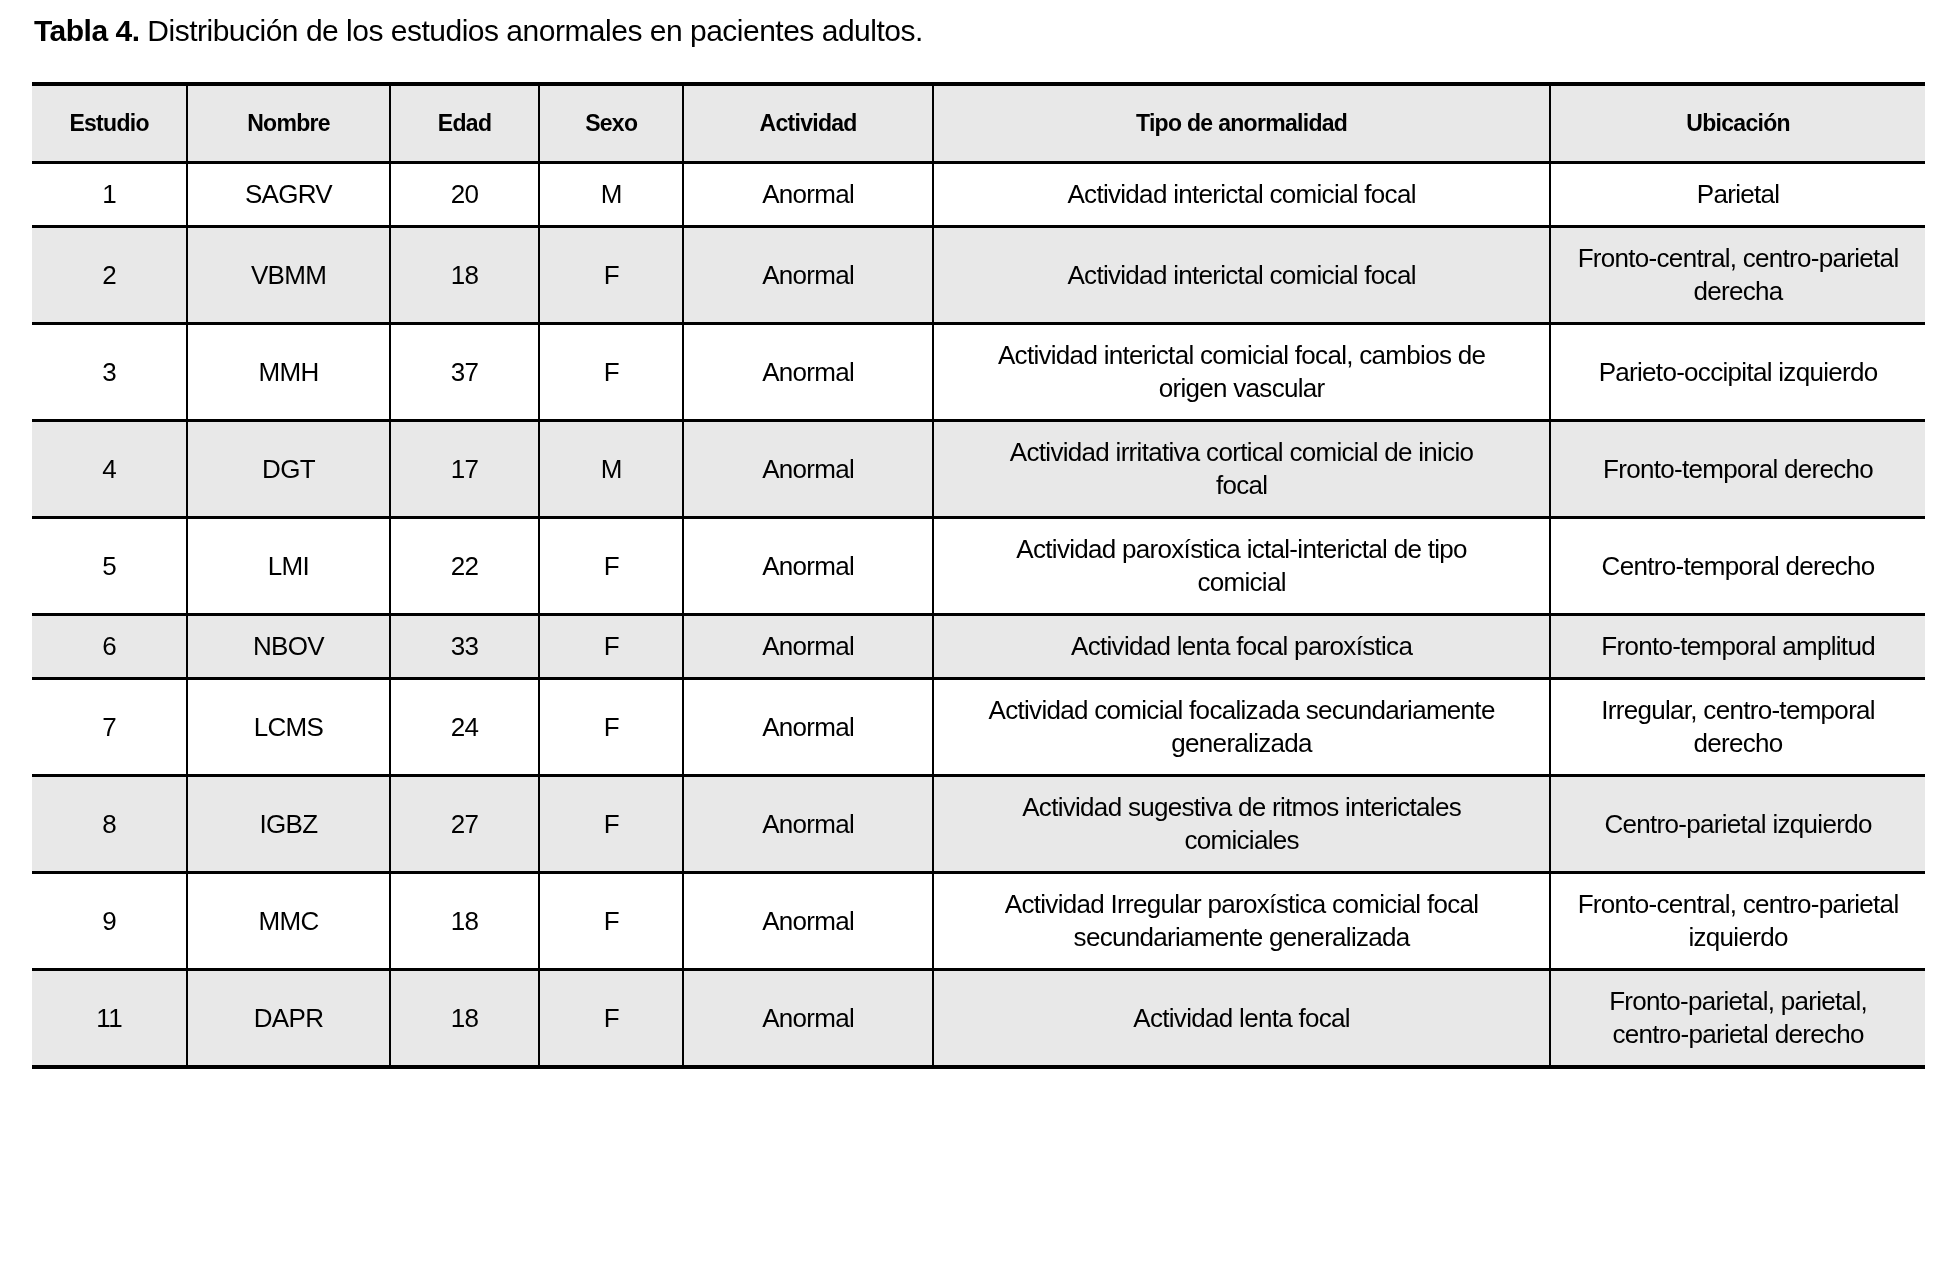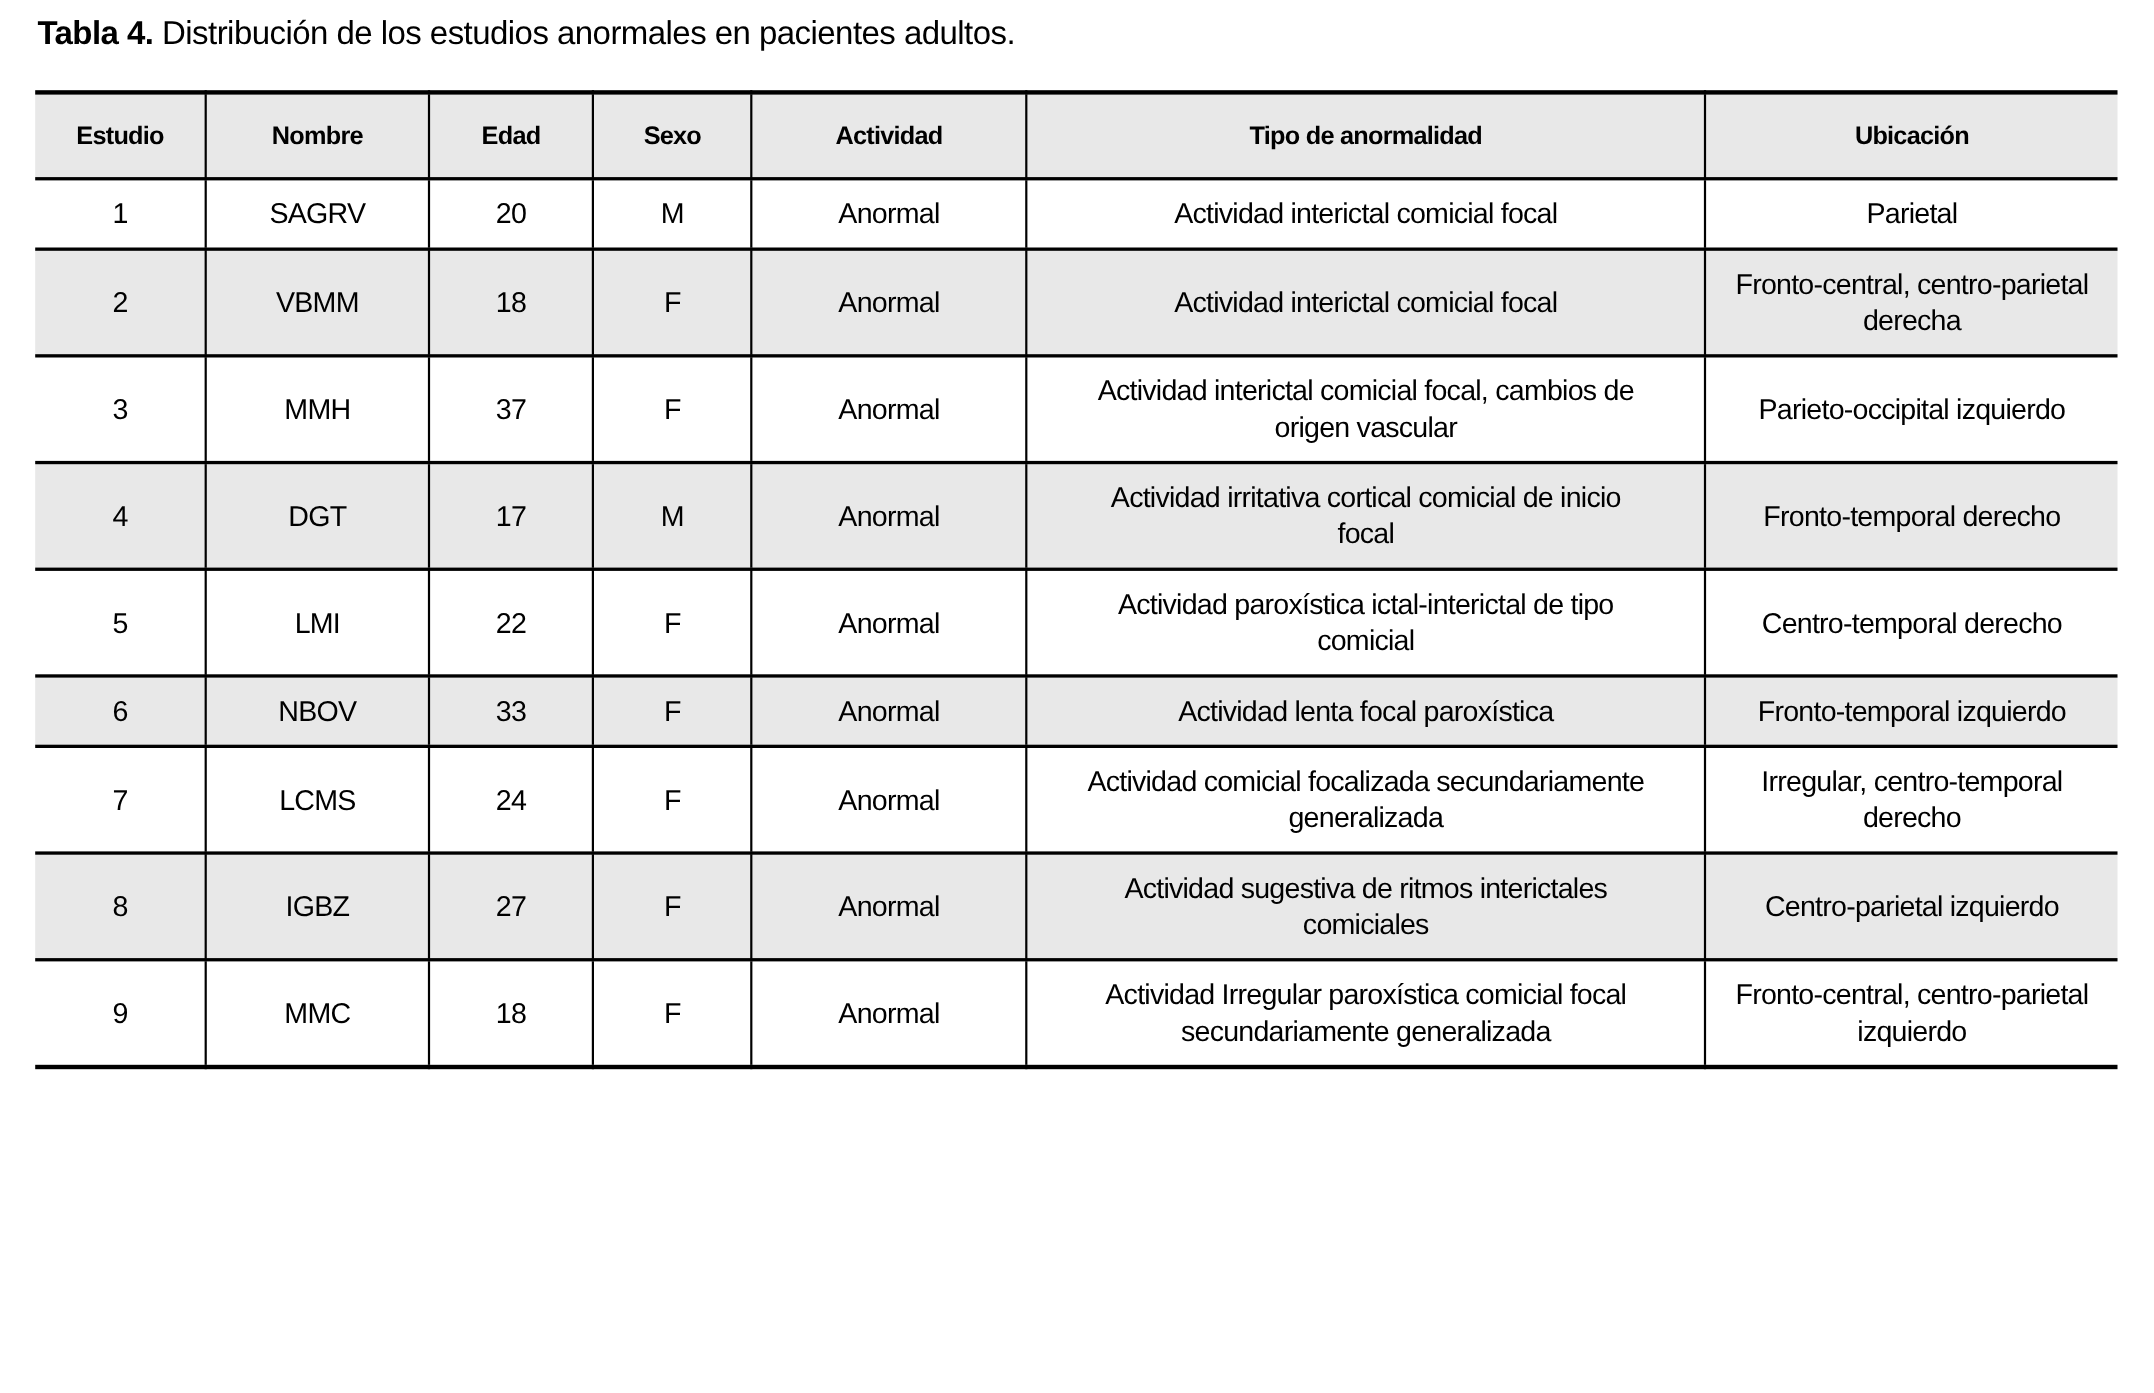--- a/index.html
+++ b/index.html
@@ -140,21 +140,21 @@
 comicial</td>
           <td>Centro-temporal derecho</td>
         </tr>
         <tr>
           <td>6</td>
           <td>NBOV</td>
           <td>33</td>
           <td>F</td>
           <td>Anormal</td>
           <td>Actividad lenta focal paroxística</td>
-          <td>Fronto-temporal izquierdo</td>
+          <td>Fronto-temporal amplitud</td>
         </tr>
         <tr>
           <td>7</td>
           <td>LCMS</td>
           <td>24</td>
           <td>F</td>
           <td>Anormal</td>
           <td>Actividad comicial focalizada secundariamente
 generalizada</td>
           <td>Irregular, centro-temporal
@@ -174,15 +174,25 @@
           <td>9</td>
           <td>MMC</td>
           <td>18</td>
           <td>F</td>
           <td>Anormal</td>
           <td>Actividad Irregular paroxística comicial focal
 secundariamente generalizada</td>
           <td>Fronto-central, centro-parietal
 izquierdo</td>
         </tr>
+        <tr>
+          <td>11</td>
+          <td>DAPR</td>
+          <td>18</td>
+          <td>F</td>
+          <td>Anormal</td>
+          <td>Actividad lenta focal</td>
+          <td>Fronto-parietal, parietal,
+centro-parietal derecho</td>
+        </tr>
       </tbody>
   </table>
 </div>
 
 </body></html>

